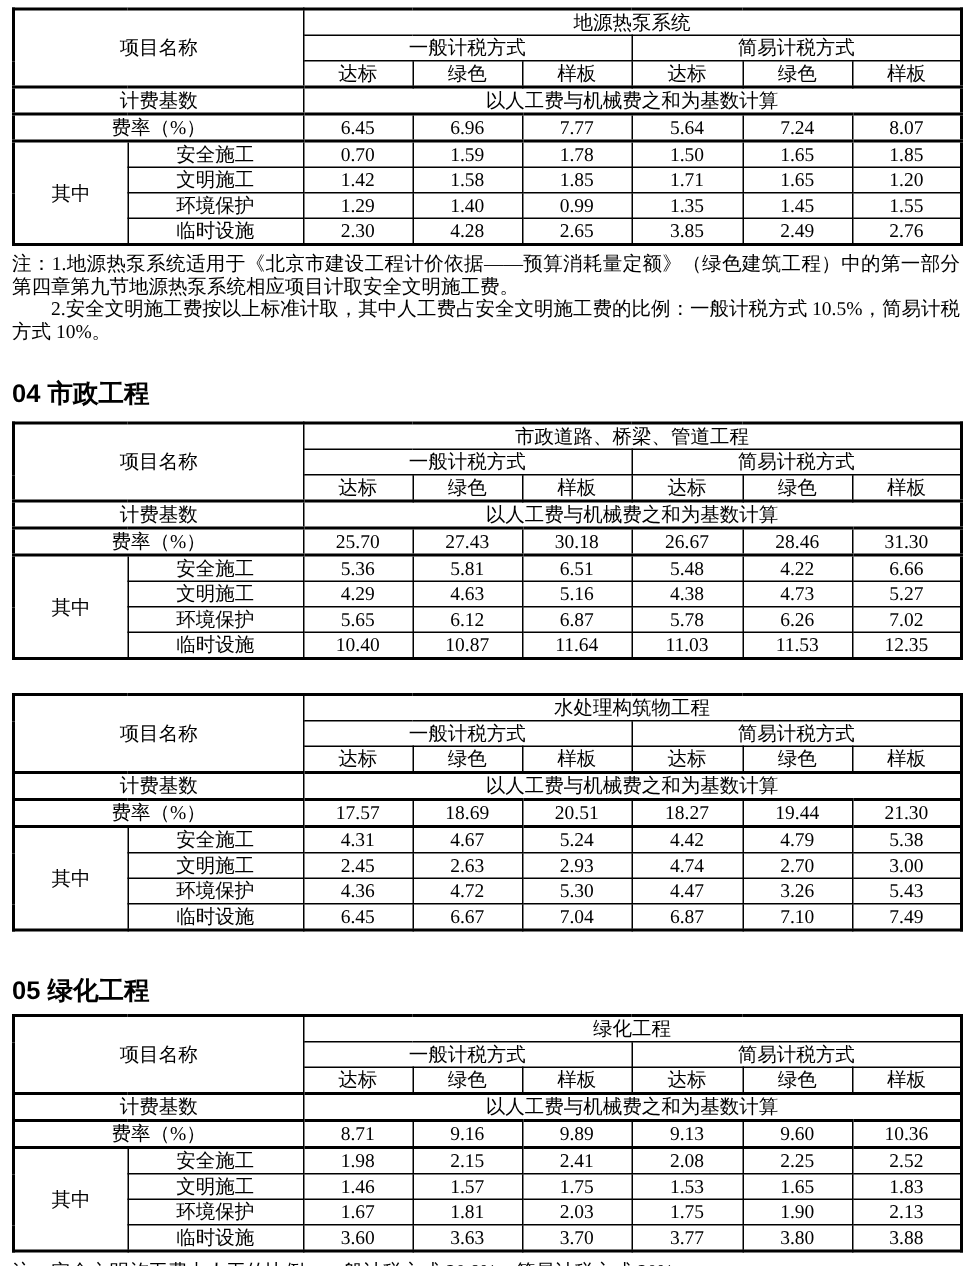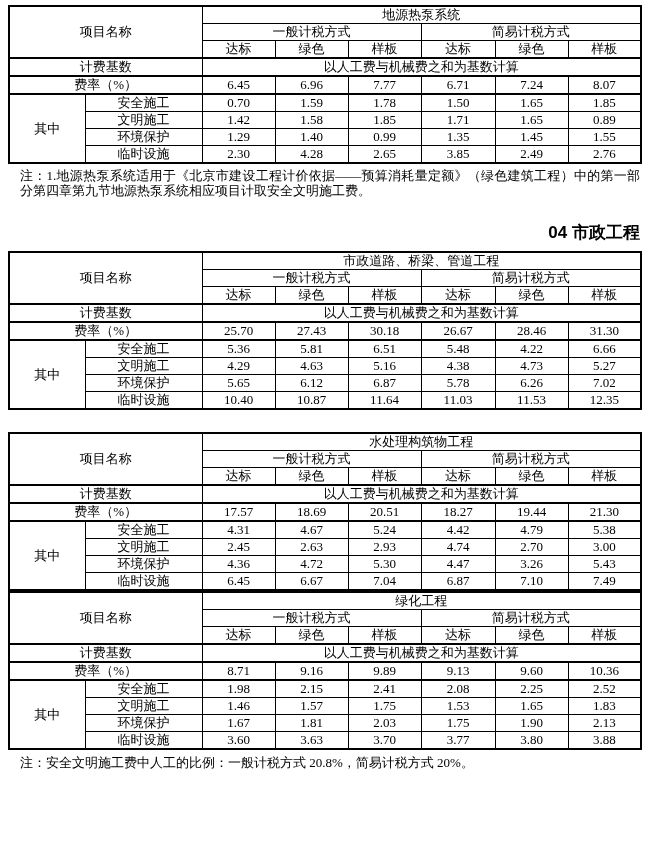--- a/index.html
+++ b/index.html
@@ -27,28 +27,28 @@
     height: 16px;
     padding: 0;
     white-space: nowrap;
     overflow: hidden;
   }
   table.fee tr.thick td { border-top-width: 2px; }
   h2.section-title {
     font-family: "Liberation Sans", "DejaVu Sans", sans-serif;
     font-size: 17px;
     font-weight: bold;
-    text-align: right;
+    text-align: left;
     margin: 23px 0 7px 0;
   }
   .note {
     font-size: 13px;
     line-height: 15px;
     text-align: justify;
-    margin: 4px 0 0 12px;
+    margin: 4px 0 0 0;
   }
   .note p { margin: 0; }
   .note p.indent { text-indent: 2em; }
   .note.single { text-align: left; margin-top: 5px; }
   .gap-before-table3 { height: 22px; }
   h2.section-title.second { margin-top: 28px; margin-bottom: 4px; }
 </style>
 </head>
 <body>
 
@@ -84,42 +84,42 @@
         </tr>
         <tr class="thick">
           <td colspan="2">计费基数</td>
           <td colspan="6">以人工费与机械费之和为基数计算</td>
         </tr>
         <tr class="thick">
           <td colspan="2">费率（%）</td>
           <td>6.45</td>
           <td>6.96</td>
           <td>7.77</td>
-          <td>6.71</td>
+          <td>5.64</td>
           <td>7.24</td>
           <td>8.07</td>
         </tr>
         <tr class="thick">
           <td rowspan="4">其中</td>
           <td>安全施工</td>
           <td>0.70</td>
           <td>1.59</td>
           <td>1.78</td>
           <td>1.50</td>
           <td>1.65</td>
           <td>1.85</td>
         </tr>
         <tr>
           <td>文明施工</td>
           <td>1.42</td>
           <td>1.58</td>
           <td>1.85</td>
           <td>1.71</td>
           <td>1.65</td>
-          <td>0.89</td>
+          <td>1.20</td>
         </tr>
         <tr>
           <td>环境保护</td>
           <td>1.29</td>
           <td>1.40</td>
           <td>0.99</td>
           <td>1.35</td>
           <td>1.45</td>
           <td>1.55</td>
         </tr>
@@ -130,20 +130,21 @@
           <td>2.65</td>
           <td>3.85</td>
           <td>2.49</td>
           <td>2.76</td>
         </tr>
       </tbody>
   </table>
 
   <div class="note">
     <p>注：1.地源热泵系统适用于《北京市建设工程计价依据——预算消耗量定额》（绿色建筑工程）中的第一部分第四章第九节地源热泵系统相应项目计取安全文明施工费。</p>
+    <p class="indent">2.安全文明施工费按以上标准计取，其中人工费占安全文明施工费的比例：一般计税方式 10.5%，简易计税方式 10%。</p>
   </div>
 
   <h2 class="section-title">04 市政工程</h2>
 
   <table class="fee">
     <colgroup>
       <col style="width:76px">
         <col style="width:117px">
       <col style="width:73px">
         <col style="width:73px">
@@ -298,20 +299,21 @@
           <td>6.45</td>
           <td>6.67</td>
           <td>7.04</td>
           <td>6.87</td>
           <td>7.10</td>
           <td>7.49</td>
         </tr>
       </tbody>
   </table>
 
+  <h2 class="section-title second">05 绿化工程</h2>
 
   <table class="fee">
     <colgroup>
       <col style="width:76px">
         <col style="width:117px">
       <col style="width:73px">
         <col style="width:73px">
         <col style="width:73px">
       <col style="width:74px">
         <col style="width:73px">

